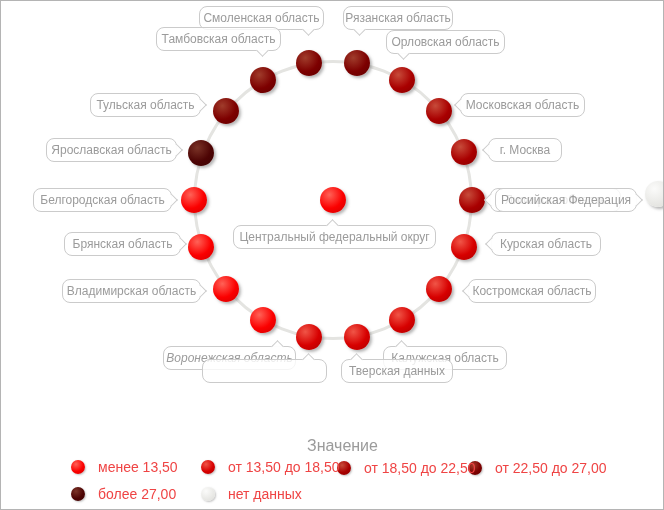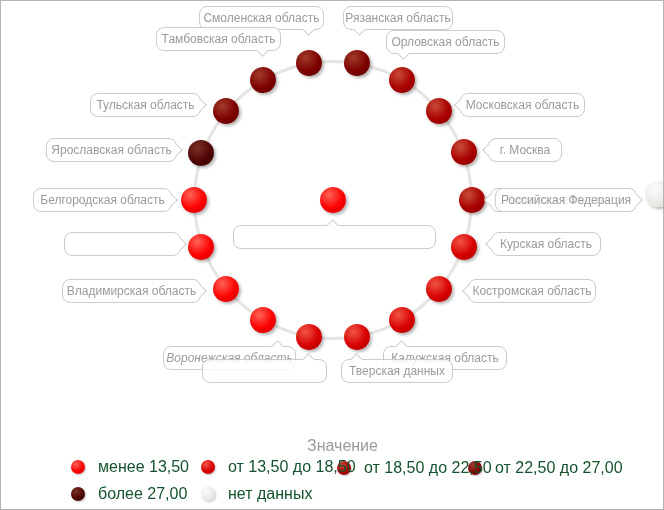--- a/index.html
+++ b/index.html
@@ -35,21 +35,21 @@
   .ptr-left  { left:-5px; top:50%; transform:translateY(-50%) rotate(45deg);
     border-bottom:1px solid #cbcbcb; border-left:1px solid #cbcbcb; }
   .ptr-up    { top:-5px; transform:rotate(45deg);
     border-top:1px solid #cbcbcb; border-left:1px solid #cbcbcb; }
   .ptr-down  { bottom:-5px; transform:rotate(45deg);
     border-bottom:1px solid #cbcbcb; border-right:1px solid #cbcbcb; }
   .legend-title {
     position:absolute; font-size:16px; color:#9b9b9b; z-index:4;
   }
   .legend-label {
-    position:absolute; font-size:16px; color:#14532d; white-space:nowrap;
+    position:absolute; font-size:14px; color:#ef4444; white-space:nowrap;
     transform:translateY(-50%); z-index:4;
   }
 </style>
 </head>
 <body>
 
 <div class="frame">
   <div class="ring" style="width: 280px; height: 280px; left: 192px; top: 59px;"></div>
   <div id="nodes">
       <div class="dot" style="left: 295px; top: 49px; background: radial-gradient(circle at 36% 30%, rgb(160, 60, 43) 0%, rgb(125, 0, 0) 55%, rgb(94, 0, 0) 100%);"></div>
@@ -109,20 +109,21 @@
       <div class="tip" style="left: 32px; top: 187px; width: 139px;">
         <i class="ptr ptr-right"></i>
         <span>Белгородская область</span>
       </div>
       <div class="tip" style="left: 489px; top: 187px; width: 131px;">
         <i class="ptr ptr-left"></i>
         <span>Липецкая область</span>
       </div>
       <div class="tip" style="left: 63px; top: 231px; width: 117px;">
         <i class="ptr ptr-right"></i>
+        <span>Брянская область</span>
       </div>
       <div class="tip" style="left: 490px; top: 231px; width: 110px;">
         <i class="ptr ptr-left"></i>
         <span>Курская область</span>
       </div>
       <div class="tip" style="left: 61px; top: 278px; width: 139px;">
         <i class="ptr ptr-right"></i>
         <span>Владимирская область</span>
       </div>
       <div class="tip" style="left: 467px; top: 278px; width: 128px;">
@@ -143,20 +144,21 @@
       <div class="tip" style="left: 340px; top: 358px; width: 112px;">
         <i class="ptr ptr-up" style="left: 10px;"></i>
         <span>Тверская данных</span>
       </div>
       <div class="tip" style="left: 494px; top: 187px; width: 142px;">
         <i class="ptr ptr-right"></i>
         <span>Российская Федерация</span>
       </div>
       <div class="tip" style="left: 232px; top: 224px; width: 203px;">
         <i class="ptr ptr-up" style="left: 94px;"></i>
+        <span>Центральный федеральный округ</span>
       </div>
     </div>
   <div class="legend-title" id="legend-title" style="left: 306px; top: 436px;">Значение</div>
   <div id="legend-items">
       <div class="dot small" style="left: 70px; top: 459px; background: radial-gradient(circle at 36% 30%, rgb(255, 98, 87) 0%, rgb(251, 0, 0) 55%, rgb(207, 0, 0) 100%);"></div>
       <div class="legend-label" style="left: 97px; top: 466px;">менее 13,50</div>
       <div class="dot small" style="left: 200px; top: 459px; background: radial-gradient(circle at 36% 30%, rgb(240, 85, 71) 0%, rgb(215, 0, 0) 55%, rgb(171, 0, 0) 100%);"></div>
       <div class="legend-label" style="left: 227px; top: 466px;">от 13,50 до 18,50</div>
       <div class="dot small" style="left: 336px; top: 460px; background: radial-gradient(circle at 36% 30%, rgb(199, 75, 58) 0%, rgb(169, 0, 0) 55%, rgb(135, 0, 0) 100%);"></div>
       <div class="legend-label" style="left: 363px; top: 467px;">от 18,50 до 22,50</div>

